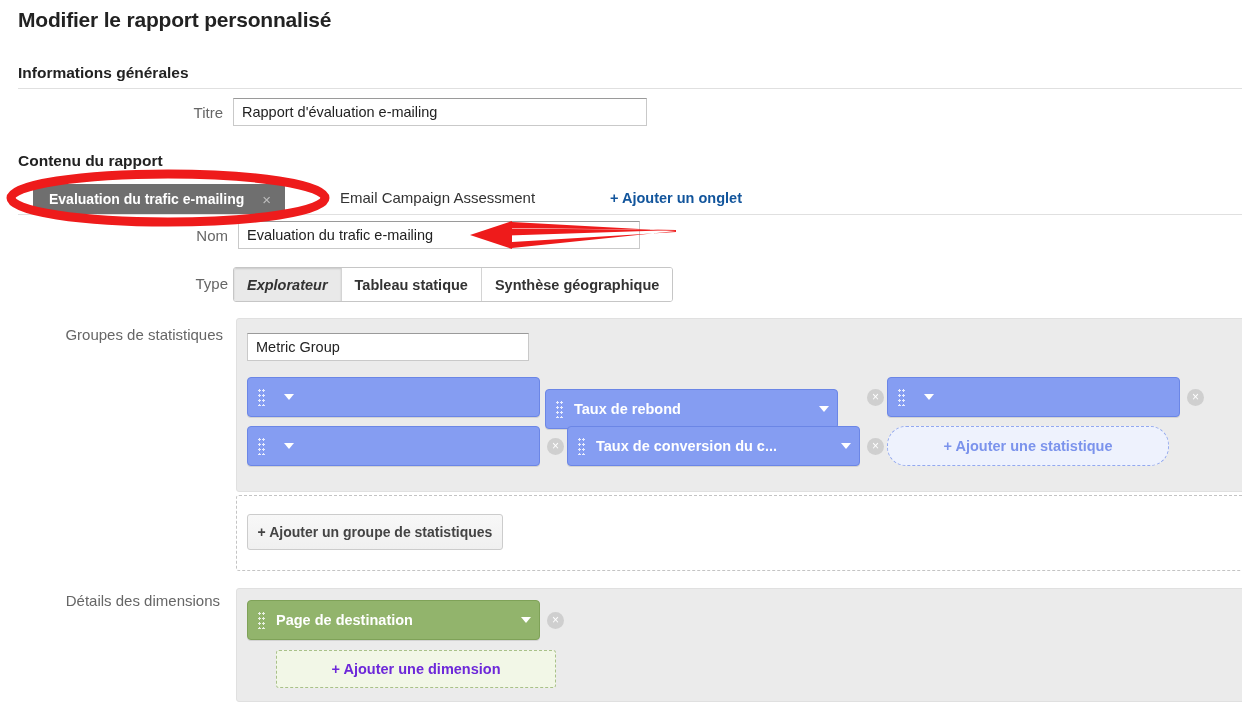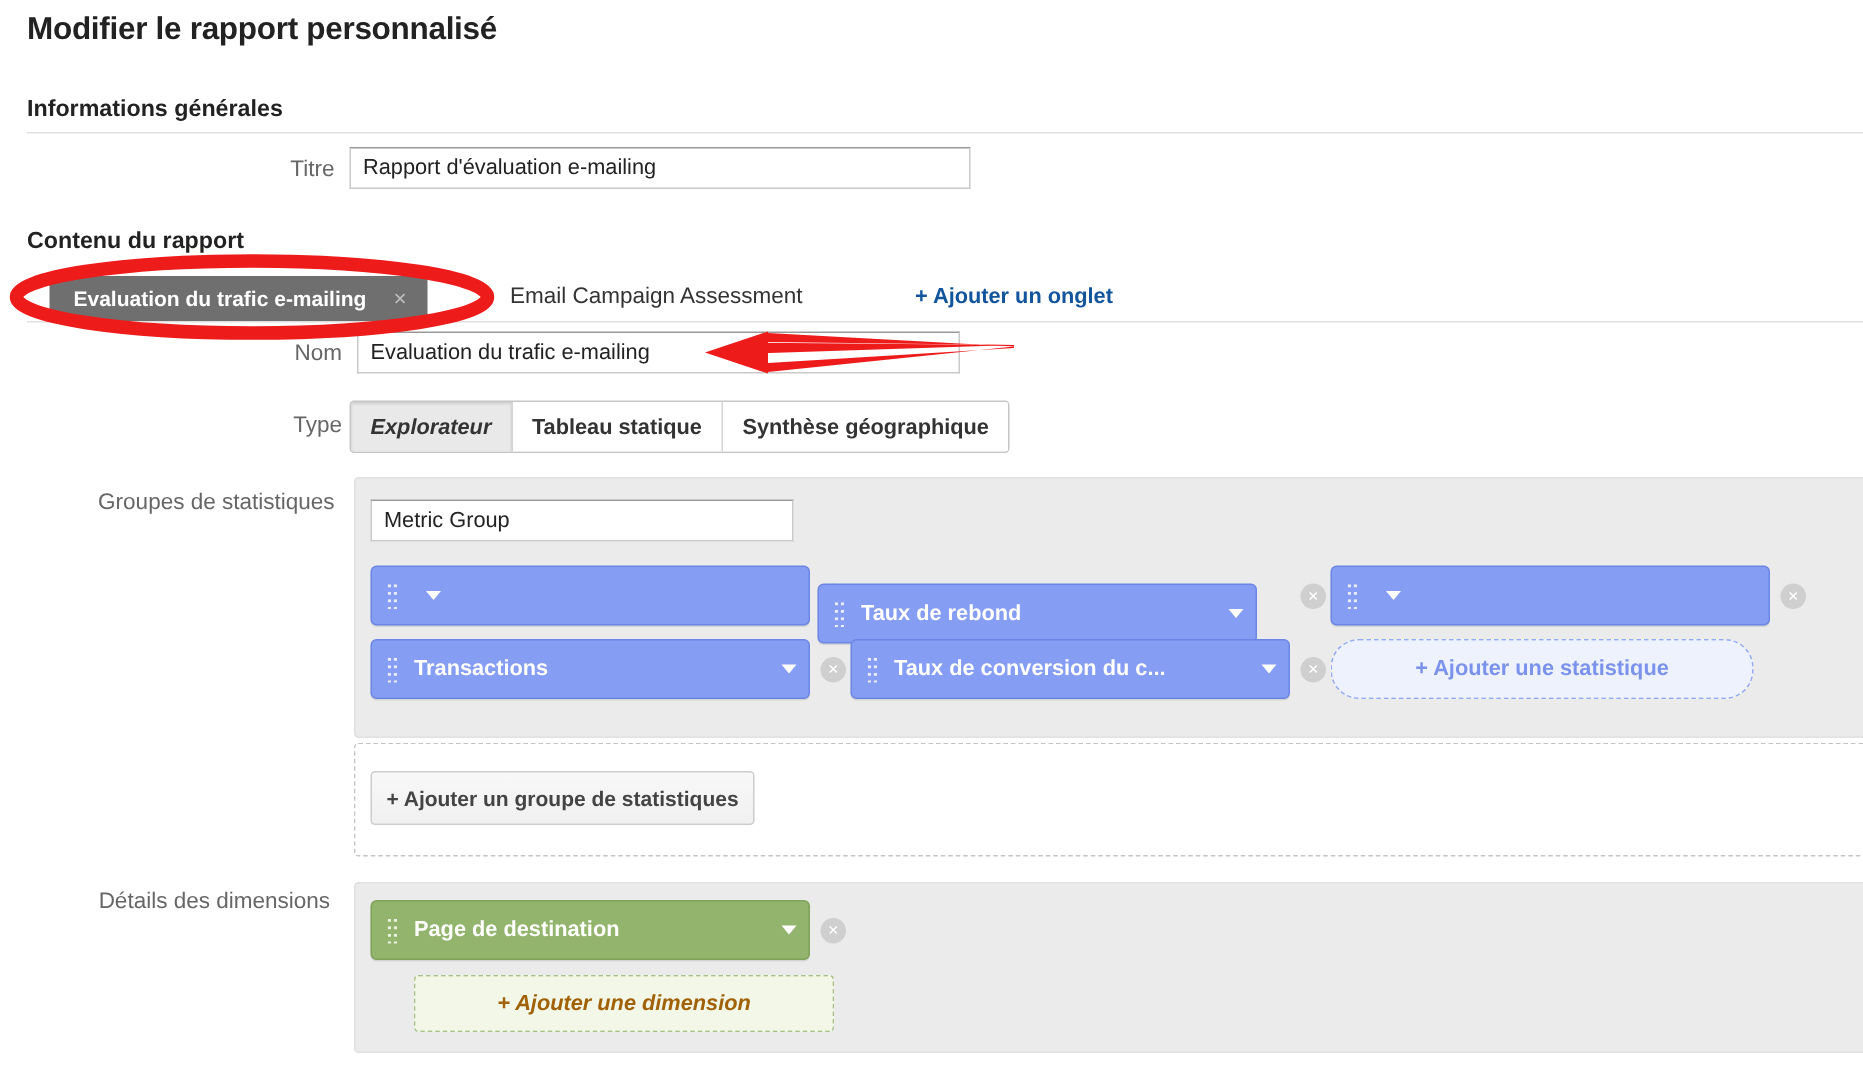--- a/index.html
+++ b/index.html
@@ -246,22 +246,21 @@
     white-space: nowrap;
   }
   .add-dashed.metric {
     border: 1px dashed #93a9f0;
     background: #eef2fd;
     color: #7b93ec;
   }
   .add-dashed.dimension {
     border: 1px dashed #a9c189;
     background: #f2f7e7;
-    color: #a16207;
-    font-style: italic;
+    color: #6d28d9;
   }
 
   
   .grey-button {
     position: absolute;
     box-sizing: border-box;
     display: flex;
     align-items: center;
     justify-content: center;
     background: linear-gradient(#f8f8f8, #f0f0f0);
@@ -334,21 +333,20 @@
 <div class="remove-icon" style="left:867px; top:389px;">×</div>
 
 <div class="pill metric" style="left:887px; top:377px; width:293px;">
   <span class="grip"></span>
   <span class="caret"></span>
 </div>
 <div class="remove-icon" style="left:1187px; top:389px;">×</div>
 
 <div class="pill metric" style="left:247px; top:426px; width:293px;">
   <span class="grip"></span>
-  <span class="pill-label">Transactions</span>
   <span class="caret"></span>
 </div>
 <div class="remove-icon" style="left:547px; top:438px;">×</div>
 
 <div class="pill metric" style="left:567px; top:426px; width:293px;">
   <span class="grip"></span>
   <span class="pill-label">Taux de conversion du c...</span>
   <span class="caret"></span>
 </div>
 <div class="remove-icon" style="left:867px; top:438px;">×</div>

